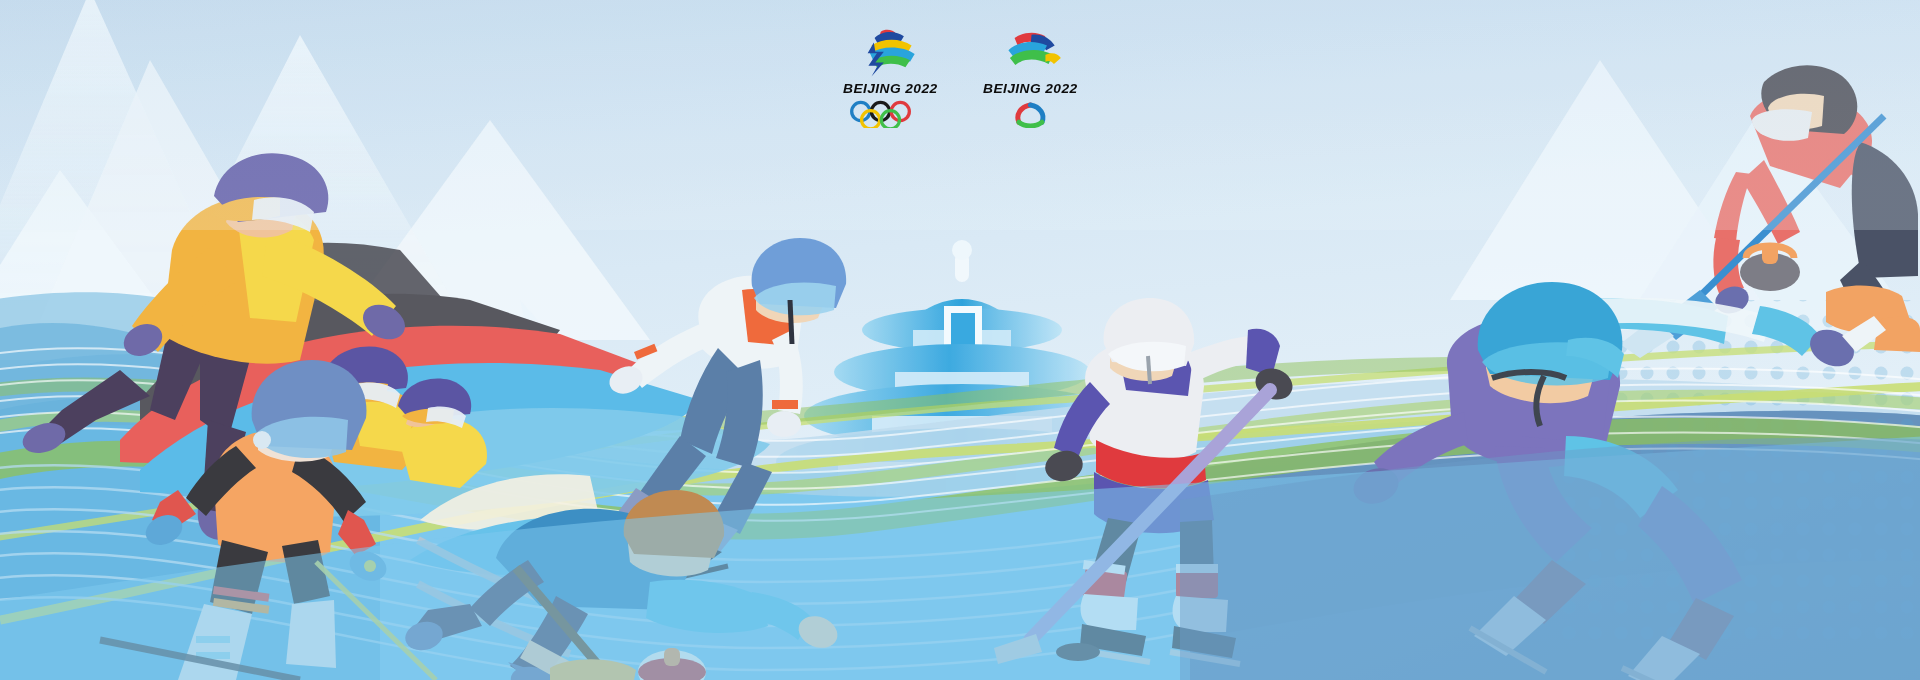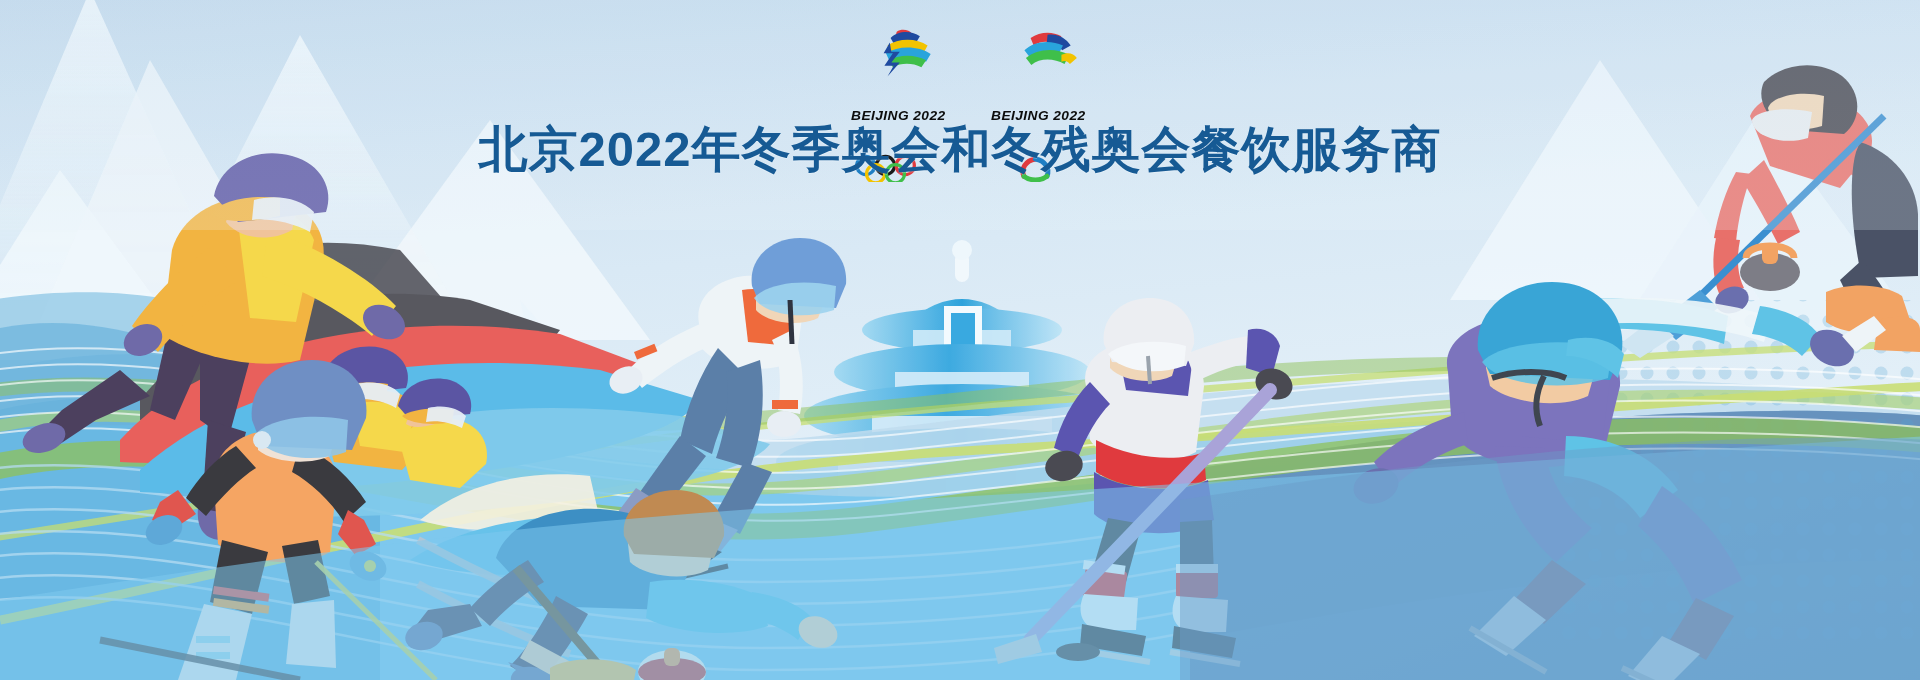--- a/index.html
+++ b/index.html
@@ -8,21 +8,21 @@
     font-family:"Liberation Sans","DejaVu Sans",sans-serif;
     background:#c9dced;
   }
   #banner{position:relative;width:1920px;height:680px;overflow:hidden;}
   #art{position:absolute;inset:0;width:1920px;height:680px;}
   .logos{
     position:absolute;left:0;right:0;top:24px;
     display:flex;justify-content:center;align-items:flex-start;gap:30px;
     z-index:6;
   }
-  .logo-block{width:110px;display:flex;flex-direction:column;align-items:flex-end;gap:27px;}
+  .logo-block{width:110px;display:flex;flex-direction:column;align-items:center;}
   .logo-mark{width:78px;height:54px;}
   .logo-word{
     font-family:"Liberation Sans","DejaVu Sans",sans-serif;
     font-weight:bold;font-style:italic;font-size:13.5px;
     letter-spacing:.4px;color:#0d0d0d;margin-top:3px;white-space:nowrap;
     transform:scaleX(1.02);
   }
   .logo-sym{margin-top:4px;height:28px;}
   .title{
     position:absolute;left:0;right:0;top:124px;text-align:center;z-index:7;
@@ -401,15 +401,14 @@
         <g fill="none" stroke-width="6" stroke-linecap="round">
           <path d="M60 6 C48 8 42 18 46 27" stroke="#e03a3e"></path>
           <path d="M60 6 C72 8 78 18 74 27" stroke="#1f7fc4"></path>
           <path d="M46 27 C54 33 66 33 74 27" stroke="#3fbf4a"></path>
         </g>
       </svg>
     </div>
 
   </div>
 
-  <div class="title">北京2022年冬季奥会和冬残奥会餐饮服务商</div>
 
 </div>
 
 </body></html>

